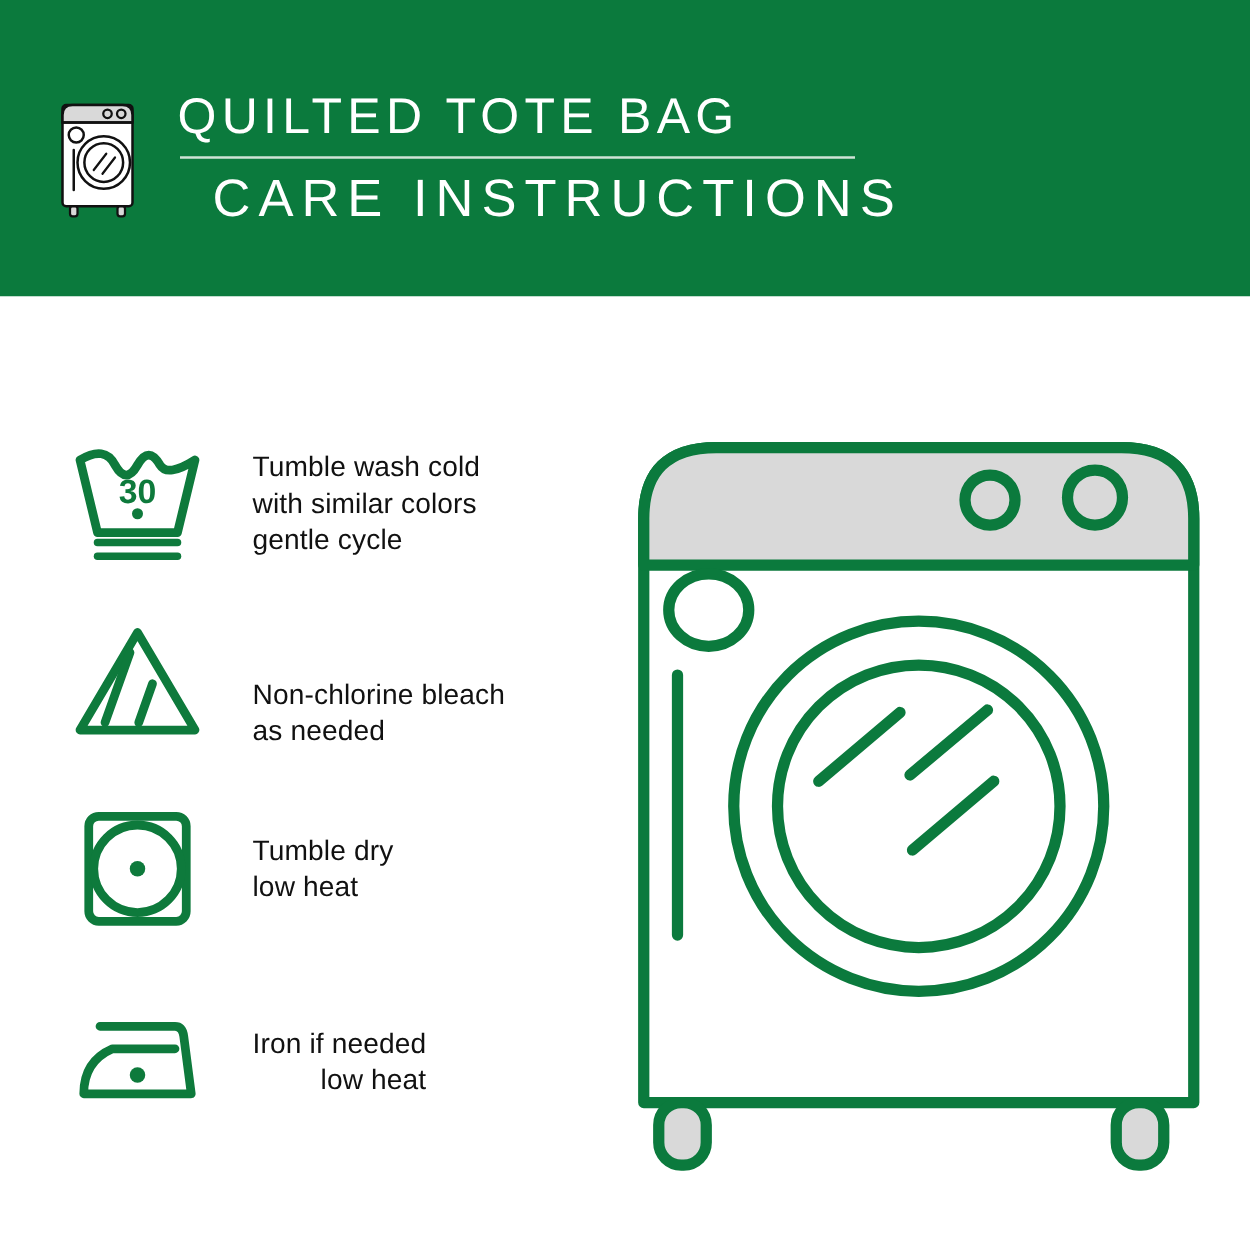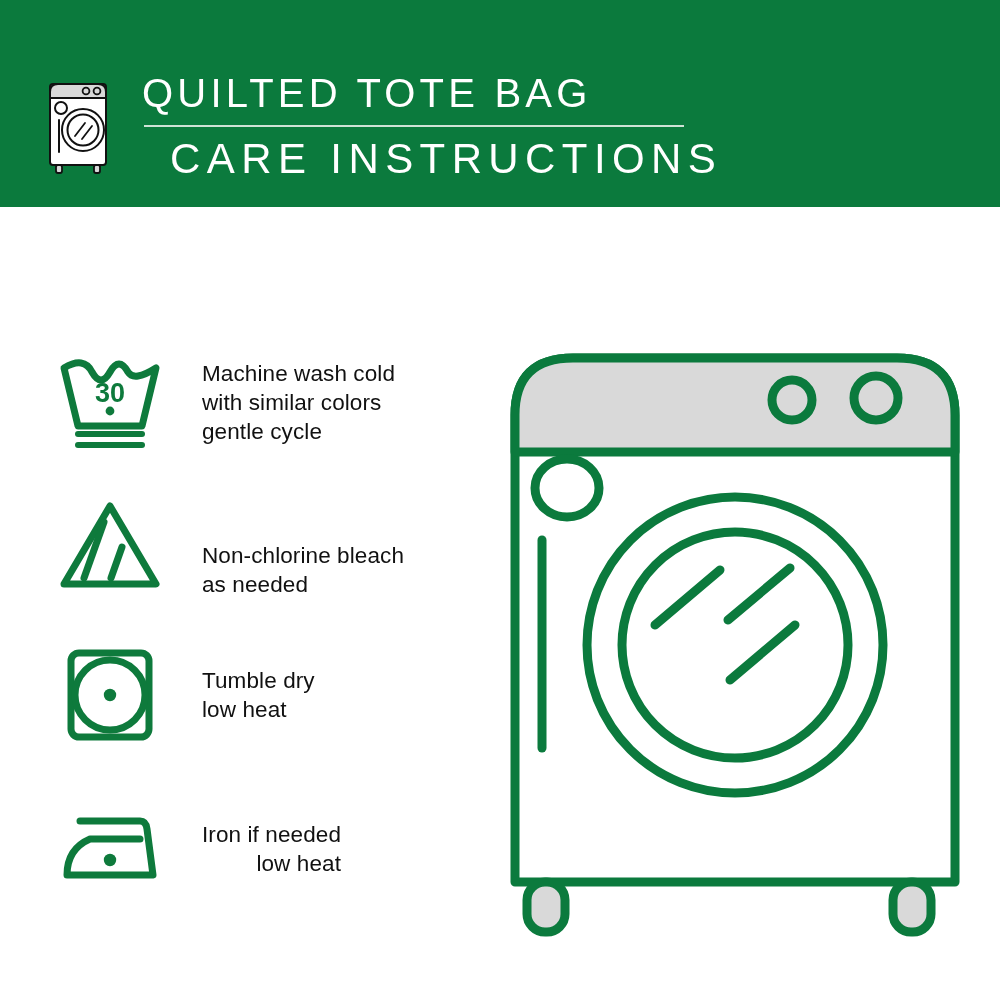--- a/index.html
+++ b/index.html
@@ -17,21 +17,21 @@
     background: #ffffff;
     overflow: hidden;
   }
 
   
   .header-band {
     position: absolute;
     left: 0;
     top: 0;
     width: 1000px;
-    height: 207px;
+    height: 237px;
     background: #0b7a3d;
   }
   .header-logo {
     position: absolute;
     left: 45px;
     top: 68px;
     width: 68px;
     height: 108px;
   }
   .header-text {
@@ -164,21 +164,21 @@
                    L88 76 L24 76 Z" fill="#ffffff" stroke="#0e7a3c" stroke-width="7" stroke-linejoin="round" stroke-linecap="round"></path>
 
           <line x1="24" y1="84" x2="88" y2="84" stroke="#0e7a3c" stroke-width="6" stroke-linecap="round"></line>
           <line x1="24" y1="95" x2="88" y2="95" stroke="#0e7a3c" stroke-width="6" stroke-linecap="round"></line>
 
           <text x="56" y="52" text-anchor="middle" font-family="Liberation Sans, sans-serif" font-size="27" font-weight="700" fill="#0e7a3c">30</text>
 
           <circle cx="56" cy="61" r="4.4" fill="#0e7a3c"></circle>
         </svg>
       </div>
-      <div class="care-label">Machine wash cold
+      <div class="care-label">Tumble wash cold
 with similar colors
 gentle cycle</div>
     </div>
 
     <div class="care-row care-row-1">
       <div class="care-symbol">
         <svg viewBox="0 0 112 104" width="112" height="104" aria-hidden="true">
           <path d="M56 14 L102 92 L10 92 Z" fill="none" stroke="#0e7a3c" stroke-width="7" stroke-linejoin="round"></path>
           <line x1="50" y1="30" x2="30" y2="86" stroke="#0e7a3c" stroke-width="7" stroke-linecap="round"></line>
           <line x1="68" y1="55" x2="57" y2="86" stroke="#0e7a3c" stroke-width="7" stroke-linecap="round"></line>

